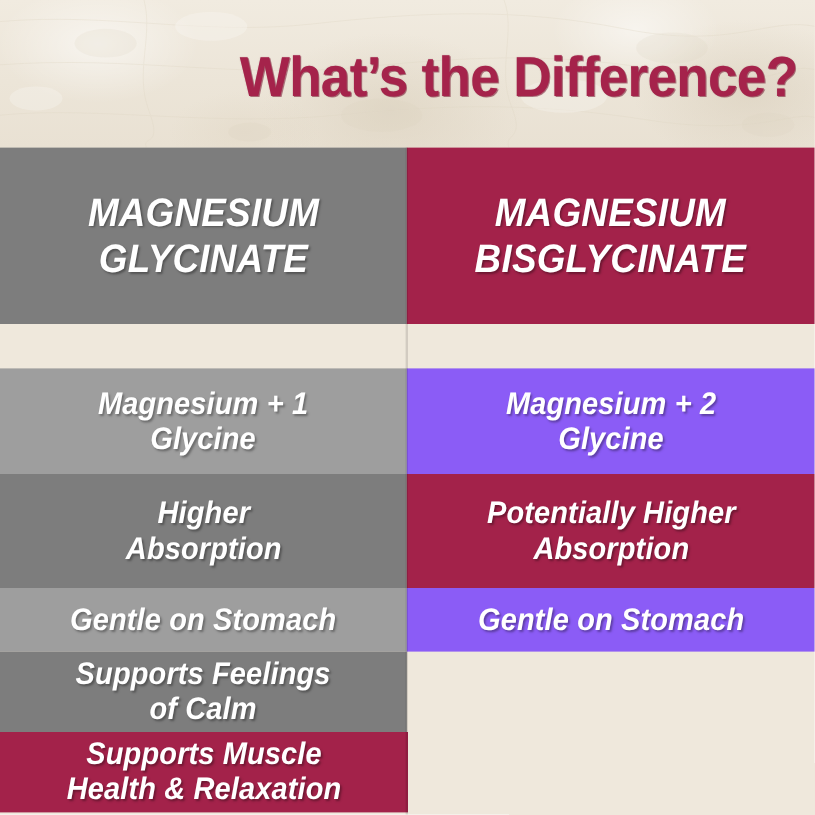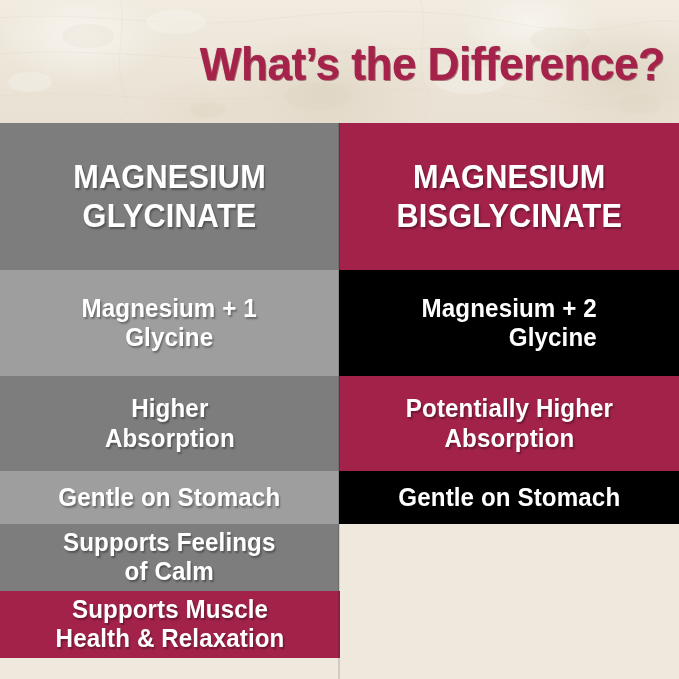--- a/index.html
+++ b/index.html
@@ -76,28 +76,29 @@
     flex: 0 0 auto;
   }
   .cell {
     display: flex;
     align-items: center;
     justify-content: center;
     text-align: center;
     color: #ffffff;
     box-sizing: border-box;
     padding: 4px 12px;
+    font-style: italic;
   }
   .cell-left  { width: 339px; }
   .cell-right { width: 340px; }
 
   .bg-gray-dark   { background-color: #7d7d7d; }
   .bg-gray-light  { background-color: #9e9e9e; }
   .bg-crim-dark   { background-color: #a3224a; }
-  .bg-crim-light  { background-color: #000000; text-align: right; }
+  .bg-crim-light  { background-color: #8b5cf6; }
 
   .cell-text {
     font-weight: 700;
     line-height: 1.13;
     transform: scaleX(0.93);
     transform-origin: center;
     text-shadow: 1.5px 1.5px 2px rgba(0,0,0,0.34);
   }
 
   .row-header .cell-text {
@@ -105,21 +106,21 @@
     letter-spacing: 0.2px;
     line-height: 1.18;
   }
   .row-body .cell-text {
     font-size: 26px;
     letter-spacing: 0.1px;
   }
 
   
   .row-h-header { height: 147px; }
-  .row-h-2      { height: 106px; }
+  .row-h-2      { height: 88px; margin-top: 37px; }
   .row-h-3      { height:  95px; }
   .row-h-4      { height:  53px; }
   .row-h-5      { height: 175px; flex-direction: column; }
 
   
   .col-seam {
     position: absolute;
     left: 338px;
     top: 123px;
     width: 2px;

